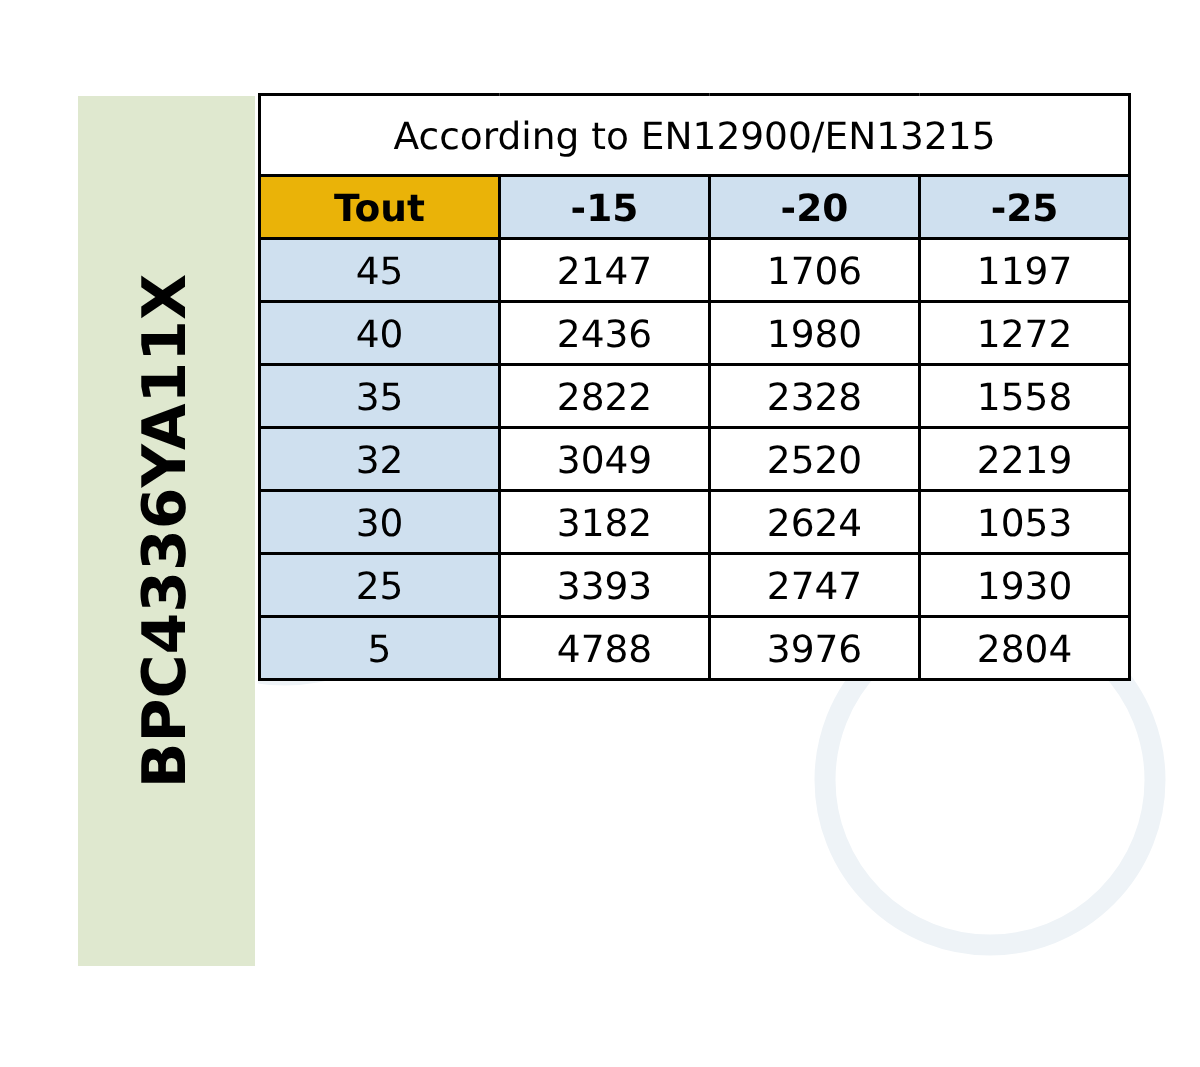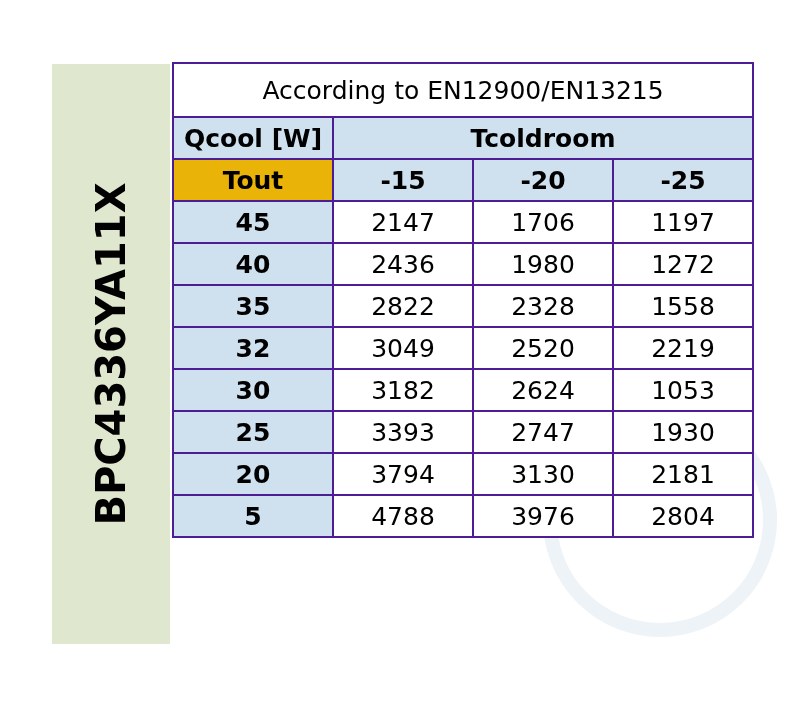--- a/index.html
+++ b/index.html
@@ -62,21 +62,21 @@
     display: flex;
     flex-direction: column;
   }
   table.data {
     border-collapse: collapse;
     width: 100%;
     table-layout: fixed;
     background: #ffffff;
   }
   table.data td {
-    border: 2px solid #4c1d95;
+    border: 2px solid #000000;
     text-align: center;
     font-family: "DejaVu Sans", sans-serif;
     color: #000000;
     padding: 0;
     height: 40px;
     font-size: 25px;
   }
   .title-cell {
     font-size: 30px;
     background: #ffffff;
@@ -88,21 +88,21 @@
     font-weight: bold;
     font-size: 24px;
   }
   .hdr-white {
     background: #eab308;
     font-weight: bold;
     font-size: 24px;
   }
   .rowlabel {
     background: #cfe0ef;
-    font-weight: bold;
+    font-weight: normal;
     font-size: 25px;
   }
   .val {
     background: #ffffff;
     font-size: 25px;
   }
   col.c0 { width: 160px; }
   col.c1 { width: 140px; }
   col.c2 { width: 140px; }
   col.c3 { width: 140px; }
@@ -136,24 +136,20 @@
           <col class="c0">
             <col class="c1">
             <col class="c2">
             <col class="c3">
         </colgroup>
         <tbody>
           <tr>
             <td class="title-cell" colspan="4">According to EN12900/EN13215</td>
           </tr>
           <tr>
-            <td class="hdr-blue">Qcool [W]</td>
-            <td class="hdr-blue" colspan="3">Tcoldroom</td>
-          </tr>
-          <tr>
             <td class="hdr-white">Tout</td>
             <td class="hdr-blue">-15</td>
             <td class="hdr-blue">-20</td>
             <td class="hdr-blue">-25</td>
           </tr>
 
           <tr>
             <td class="rowlabel">45</td>
             <td class="val">2147</td>
             <td class="val">1706</td>
@@ -183,26 +179,20 @@
             <td class="val">2624</td>
             <td class="val">1053</td>
           </tr>
           <tr>
             <td class="rowlabel">25</td>
             <td class="val">3393</td>
             <td class="val">2747</td>
             <td class="val">1930</td>
           </tr>
           <tr>
-            <td class="rowlabel">20</td>
-            <td class="val">3794</td>
-            <td class="val">3130</td>
-            <td class="val">2181</td>
-          </tr>
-          <tr>
             <td class="rowlabel">5</td>
             <td class="val">4788</td>
             <td class="val">3976</td>
             <td class="val">2804</td>
           </tr>
         </tbody>
       </table>
     </div>
 
   </div>

